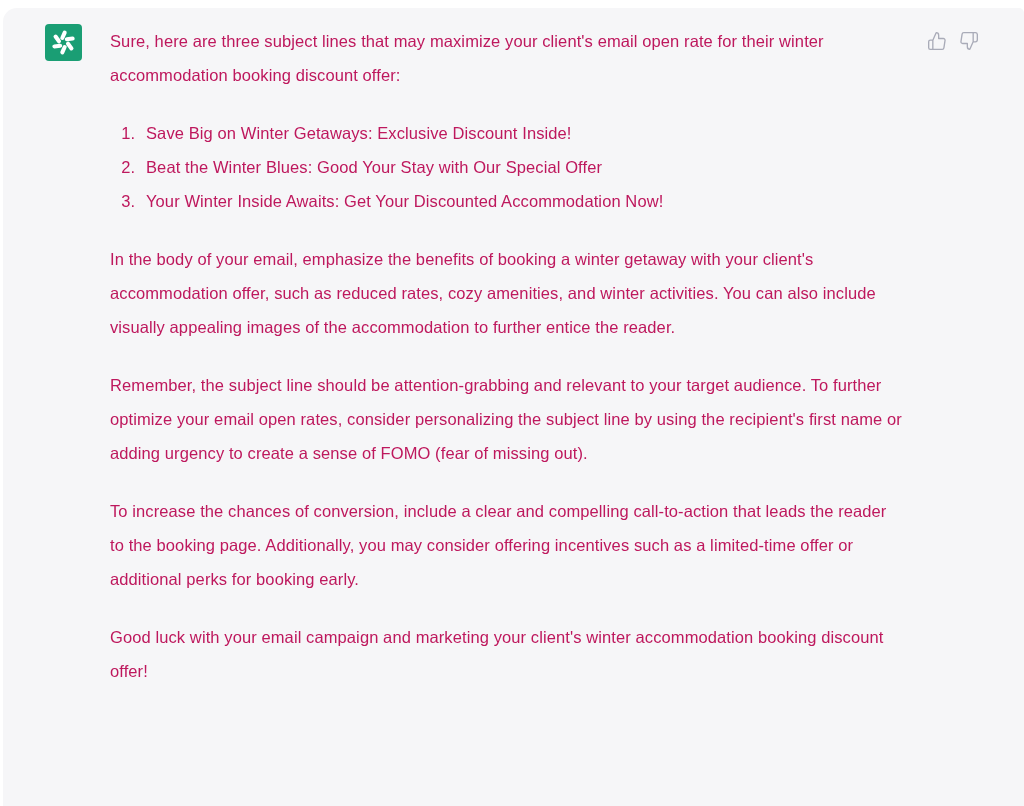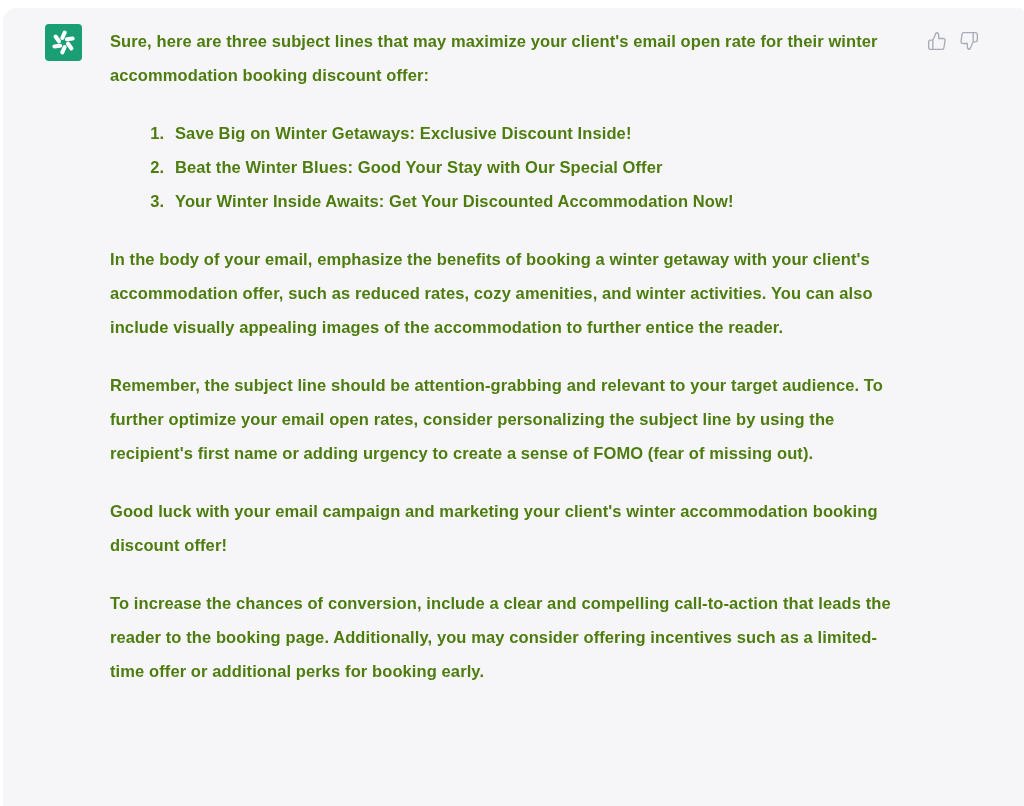--- a/index.html
+++ b/index.html
@@ -26,36 +26,34 @@
     background: #1a9e74;
     flex: 0 0 auto;
     display: flex;
     align-items: center;
     justify-content: center;
   }
   .avatar svg { width: 27px; height: 27px; }
   .content {
     margin-left: 28px;
     max-width: 798px;
-    color: #4d7c0f;
+    color: #be185d;
     font-size: 16.5px;
     line-height: 34px;
     letter-spacing: 0.1px;
-    font-weight: bold;
   }
   .content p { margin: 0 0 24px 0; }
   .content p:last-child { margin-bottom: 0; }
   .content ol {
     margin: 0 0 24px 0;
     padding-left: 30px;
   }
   .content ol li {
     line-height: 34px;
     padding-left: 6px;
-    margin-left: 29px;
   }
   .actions {
     position: absolute;
     top: 22px; right: 44px;
     display: flex;
     gap: 10px;
   }
   .action-btn {
     background: none;
     border: none;
@@ -120,18 +118,18 @@
 
     <div class="content">
       <p>Sure, here are three subject lines that may maximize your client's email open rate for their winter accommodation booking discount offer:</p>
       <ol>
         <li>Save Big on Winter Getaways: Exclusive Discount Inside!</li>
         <li>Beat the Winter Blues: Good Your Stay with Our Special Offer</li>
         <li>Your Winter Inside Awaits: Get Your Discounted Accommodation Now!</li>
       </ol>
       <p>In the body of your email, emphasize the benefits of booking a winter getaway with your client's accommodation offer, such as reduced rates, cozy amenities, and winter activities. You can also include visually appealing images of the accommodation to further entice the reader.</p>
       <p>Remember, the subject line should be attention-grabbing and relevant to your target audience. To further optimize your email open rates, consider personalizing the subject line by using the recipient's first name or adding urgency to create a sense of FOMO (fear of missing out).</p>
+      <p>To increase the chances of conversion, include a clear and compelling call-to-action that leads the reader to the booking page. Additionally, you may consider offering incentives such as a limited-time offer or additional perks for booking early.</p>
       <p>Good luck with your email campaign and marketing your client's winter accommodation booking discount offer!</p>
-      <p>To increase the chances of conversion, include a clear and compelling call-to-action that leads the reader to the booking page. Additionally, you may consider offering incentives such as a limited-time offer or additional perks for booking early.</p>
     </div>
 
   </div>
 </div>
 
 </body></html>

